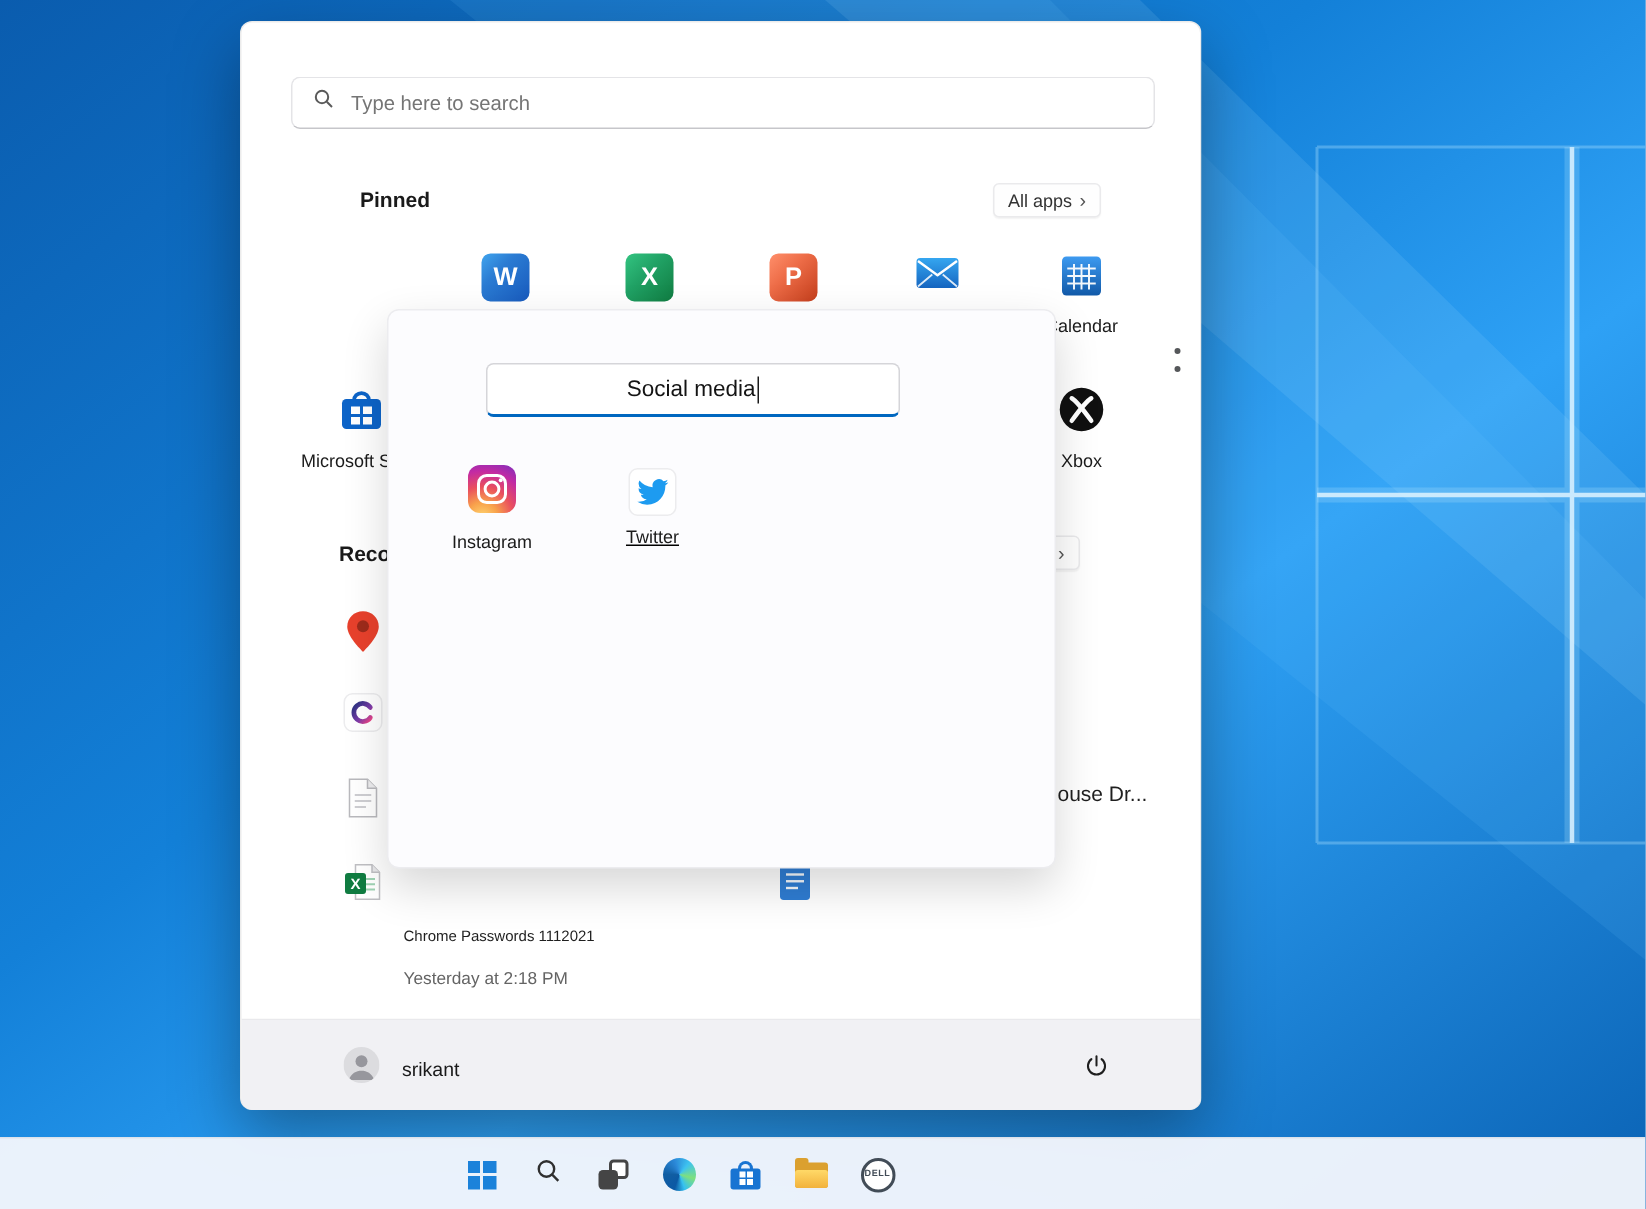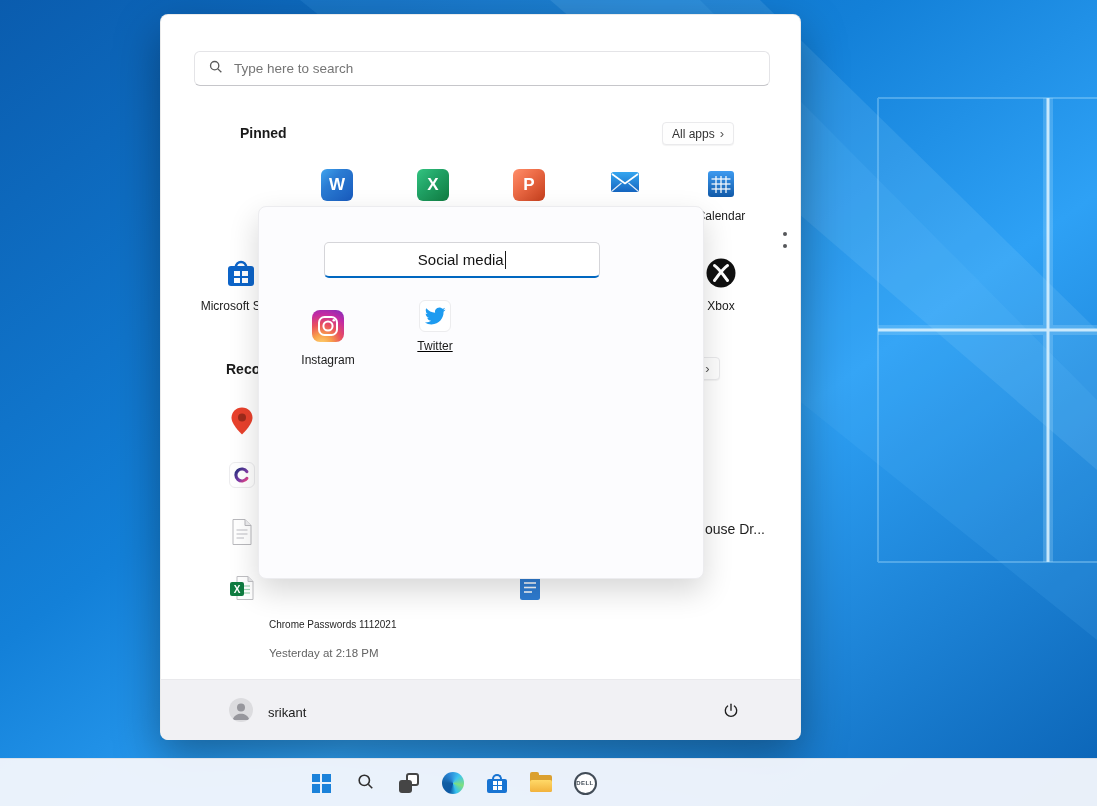--- a/index.html
+++ b/index.html
@@ -334,21 +334,21 @@
               </defs>
             <rect width="32" height="32" rx="8" fill="url(#ig)"></rect>
             <rect x="7" y="7" width="18" height="18" rx="5.5" fill="none" stroke="#fff" stroke-width="2"></rect>
             <circle cx="16" cy="16" r="4.6" fill="none" stroke="#fff" stroke-width="2"></circle>
             <circle cx="21.8" cy="10.2" r="1.3" fill="#fff"></circle>
           </svg>
         </span>
         <div class="app-label">Instagram</div>
       </div>
 
-      <div class="popup-app" style="left:128px; top:93px;text-decoration:underline;">
+      <div class="popup-app" style="left:128px; top:105px;text-decoration:underline;">
         <span class="tw-tile">
           <svg width="22" height="22" viewBox="0 0 24 24">
             <path fill="#1d9bf0" d="M23.643 4.937c-.835.37-1.732.62-2.675.733a4.67 4.67 0 0 0 2.048-2.578 9.3 9.3 0 0 1-2.958 1.13 4.66 4.66 0 0 0-7.938 4.25 13.229 13.229 0 0 1-9.602-4.868c-.4.69-.63 1.49-.63 2.342A4.66 4.66 0 0 0 3.96 9.824a4.647 4.647 0 0 1-2.11-.583v.06a4.66 4.66 0 0 0 3.737 4.568 4.692 4.692 0 0 1-2.104.08 4.661 4.661 0 0 0 4.352 3.234 9.348 9.348 0 0 1-5.786 1.995 9.5 9.5 0 0 1-1.112-.065 13.175 13.175 0 0 0 7.14 2.093c8.57 0 13.255-7.098 13.255-13.254 0-.2-.005-.402-.014-.602a9.47 9.47 0 0 0 2.323-2.41z"></path>
           </svg>
         </span>
         <div class="app-label">Twitter</div>
       </div>
     </div>
 
     <div class="user-bar">

